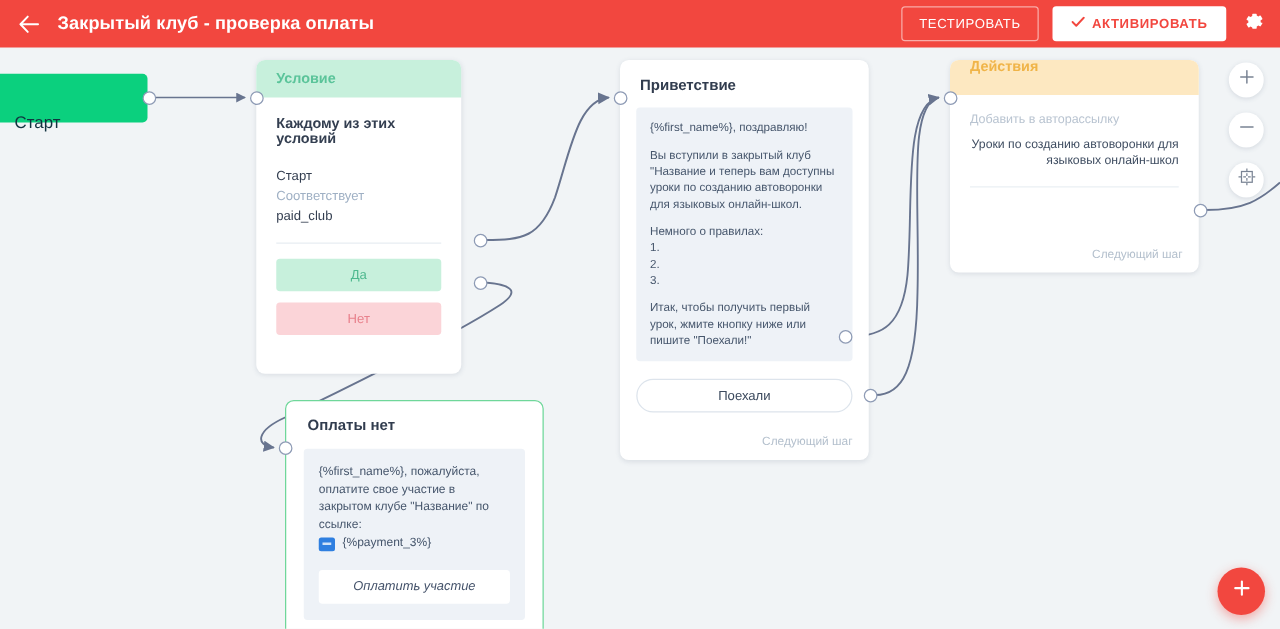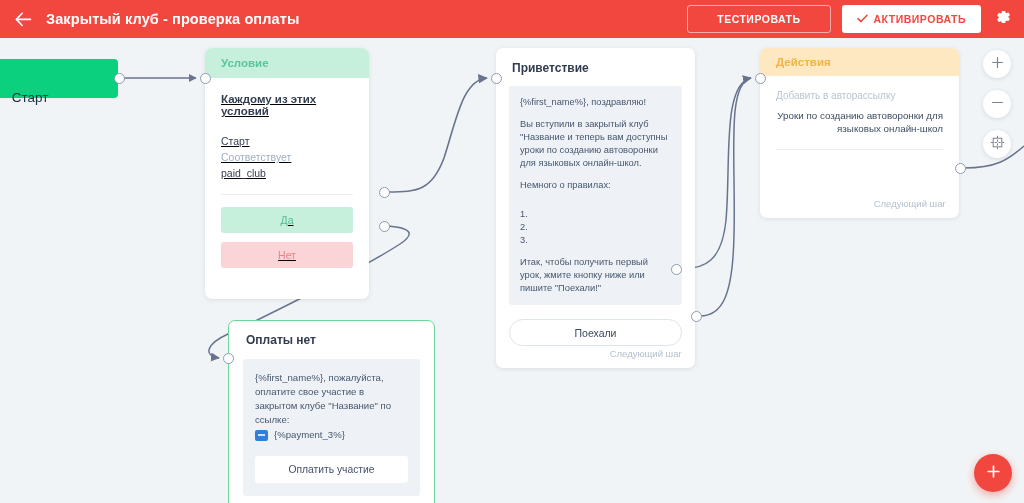--- a/index.html
+++ b/index.html
@@ -18,22 +18,22 @@
     cursor:pointer;margin-left:6px;
   }
   .back-btn svg{display:block;}
   .app-title{
     color:#fff;font-size:14.5px;font-weight:bold;margin-left:6px;letter-spacing:.1px;
     white-space:nowrap;
   }
   .topbar-right{margin-left:auto;display:flex;align-items:center;padding-right:10px;gap:11px;}
   .btn-test{
     border:1px solid rgba(255,255,255,.55);color:#fff;background:transparent;
-    font-size:10.5px;font-weight:bold;letter-spacing:.5px;
-    padding:7px 29px;border-radius:3px;cursor:pointer;white-space:nowrap;
+    font-size:10.5px;font-weight:normal;letter-spacing:.5px;
+    padding:7px 13px;border-radius:3px;cursor:pointer;white-space:nowrap;
   }
   .btn-activate{
     background:#fff;color:#f2473f;border:none;border-radius:3px;
     font-size:10.5px;font-weight:bold;letter-spacing:.5px;
     padding:8px 15px;cursor:pointer;white-space:nowrap;
     display:flex;align-items:center;gap:6px;
   }
   .gear{width:22px;height:22px;display:flex;align-items:center;justify-content:center;cursor:pointer;}
 
   
@@ -51,21 +51,21 @@
   }
   .node-start span{color:#11323f;font-size:13.5px;margin-top:38px;}
 
   
   .node-cond{left:205px;top:10px;width:164px;height:251px;}
   .cond-head{
     background:#c7f0dc;border-radius:7px 7px 0 0;height:30px;
     display:flex;align-items:center;padding-left:16px;
   }
   .cond-head span{color:#5bc49a;font-size:11.5px;font-weight:bold;}
-  .cond-body{padding:15px 16px 0 16px;text-decoration:underline;}
+  .cond-body{padding:15px 16px 0 16px;}
   .cond-h{font-size:11.5px;font-weight:bold;color:#333e50;margin-bottom:16px;}
   .cond-line{font-size:10.5px;color:#333e50;line-height:16px;}
   .cond-line.muted{color:#9fb0c4;}
   .cond-div{height:1px;background:#e8edf2;margin:13px 0 12px 0;}
   .pill{
     height:26px;border-radius:3px;display:flex;align-items:center;justify-content:center;
     font-size:10.5px;margin-bottom:9px;cursor:pointer;
   }
   .pill-yes{background:#c7f0dc;color:#4fb98f;}
   .pill-no{background:#fbd4d8;color:#e8818c;}
@@ -86,21 +86,21 @@
     font-size:10.5px;color:#3c4a5e;cursor:pointer;
   }
   .nextstep{
     position:absolute;right:13px;bottom:9px;font-size:9.5px;color:#b4c0cd;cursor:pointer;
   }
 
   
   .node-act{left:760px;top:10px;width:199px;height:170px;}
   .act-head{
     background:#fde8c1;border-radius:7px 7px 0 0;height:28px;
-    display:flex;align-items:center;padding-left:16px;
+    display:flex;align-items:flex-start;padding-left:16px;
   }
   .act-head span{color:#f0b448;font-size:11.5px;font-weight:bold;}
   .act-body{padding:14px 16px 0 16px;}
   .act-sub{font-size:10px;color:#b9c4d1;margin-bottom:8px;}
   .act-txt{font-size:9.8px;color:#3f4d61;line-height:13px;text-align:right;}
   .act-div{height:1px;background:#eaeff4;margin-top:14px;}
 
   
   .node-pay{
     left:228px;top:282px;width:205px;height:200px;border:1.5px solid #6fd79a;
@@ -113,21 +113,21 @@
   }
   .chip-row{display:flex;align-items:center;gap:6px;margin-top:1px;}
   .chip{
     width:13px;height:11px;background:#2f7fe0;border-radius:2px;flex:none;
     display:flex;align-items:center;justify-content:center;
   }
   .chip i{display:block;width:7px;height:1.5px;background:#cfe2f8;}
   .pay-btn{
     margin-top:14px;height:27px;background:#fff;border-radius:3px;
     display:flex;align-items:center;justify-content:center;
-    font-size:10.3px;color:#44526a;cursor:pointer;
+    font-size:10.3px;color:#44526a;cursor:pointer;font-style:italic;
   }
 
   
   .port{
     position:absolute;width:9px;height:9px;border-radius:50%;
     background:#fff;border:1.3px solid #8e9bb5;z-index:20;cursor:pointer;
   }
 
   
   .zoomctl{position:absolute;right:13px;top:12px;z-index:30;}
@@ -220,21 +220,21 @@
   </div>
   <div class="port" style="left:200px;top:35px;"></div>
   <div class="port" style="left:379px;top:149px;"></div>
   <div class="port" style="left:379px;top:183px;"></div>
 
   <div class="node node-greet">
     <div class="node-title greet-title">Приветствие</div>
     <div class="msg">
       <p>{%first_name%}, поздравляю!</p>
       <p>Вы вступили в закрытый клуб "Название и теперь вам доступны уроки по созданию автоворонки для языковых онлайн-школ.</p>
-      <p style="margin-bottom:16px">Немного о правилах:</p>
+      <p style="margin-bottom:0">Немного о правилах:</p>
       <p style="margin-bottom:0">1.</p>
       <p style="margin-bottom:0">2.</p>
       <p>3.</p>
       <p>Итак, чтобы получить первый урок, жмите кнопку ниже или пишите "Поехали!"</p>
     </div>
     <div class="cta">Поехали</div>
     <div class="nextstep">Следующий шаг</div>
   </div>
   <div class="port" style="left:491px;top:35px;"></div>
   <div class="port" style="left:671px;top:226px;"></div>

